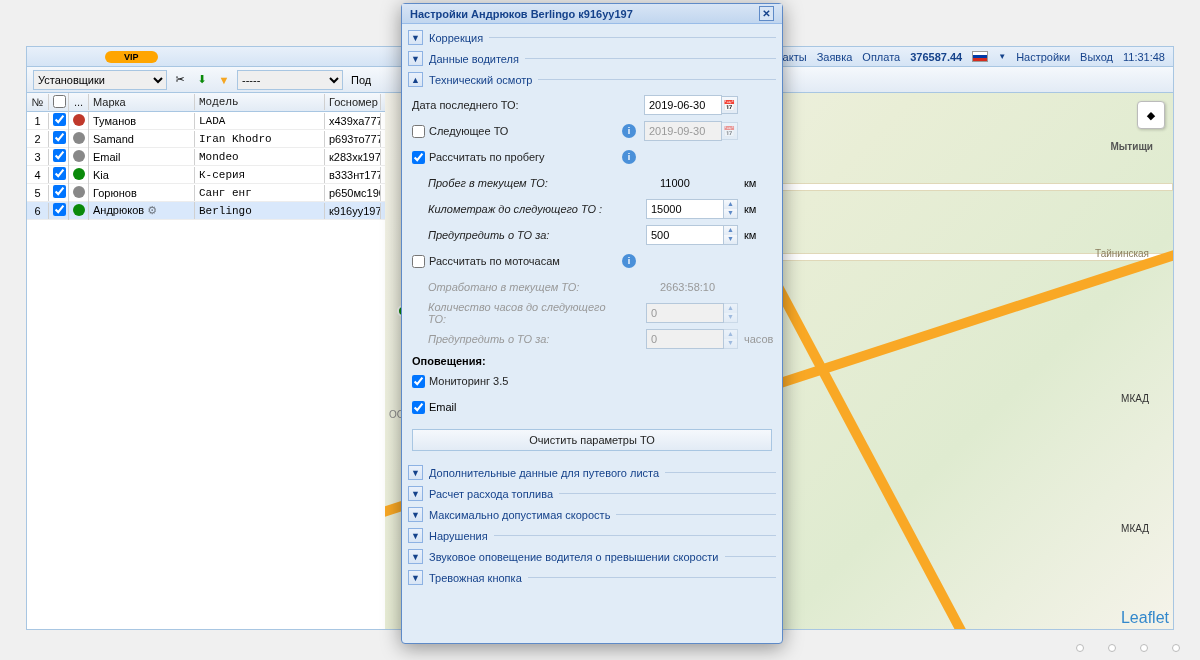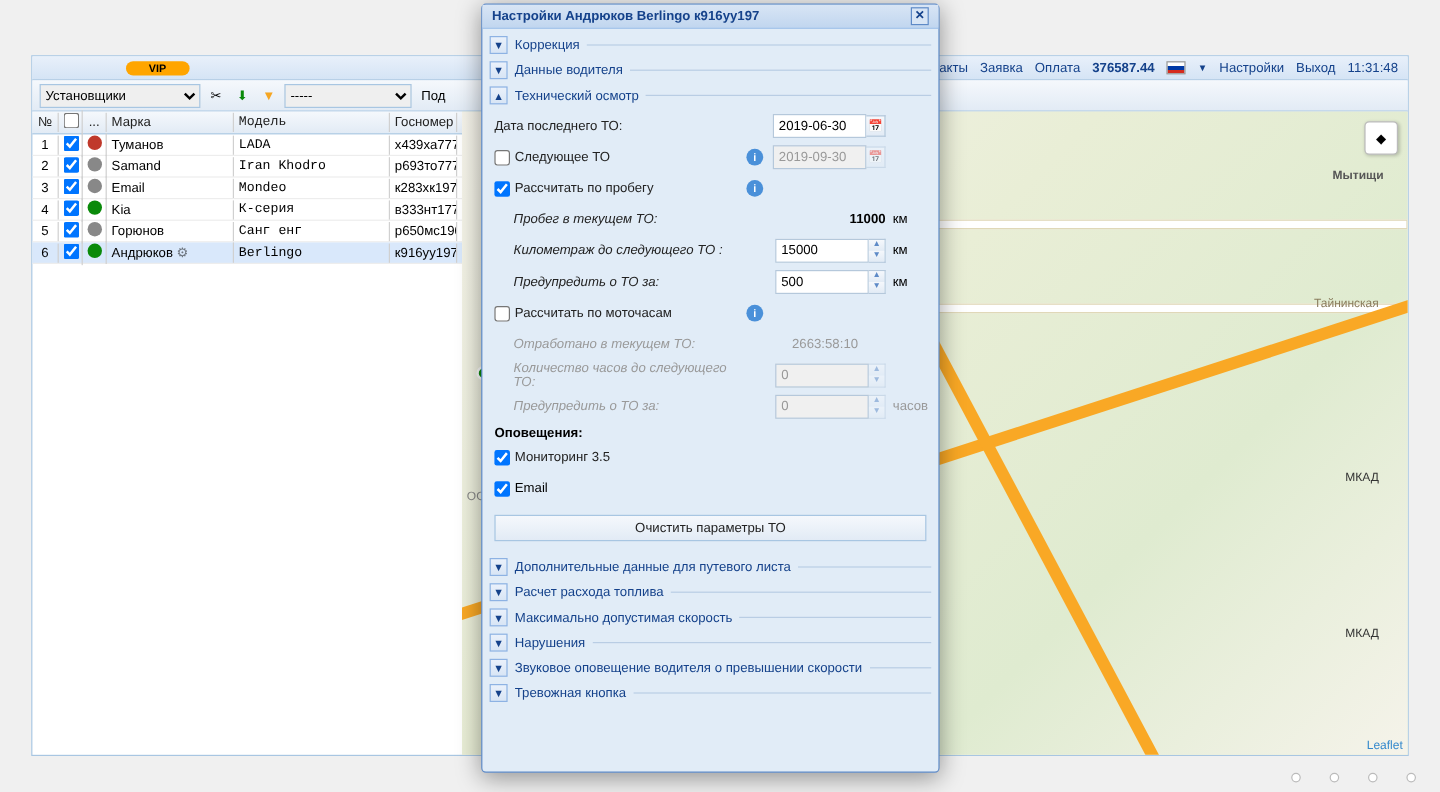--- a/index.html
+++ b/index.html
@@ -29,21 +29,21 @@
 .table-row { display: flex; height: 18px; align-items: center; border-bottom: 1px solid #ededed; font-size: 11px; }
 .table-row.sel { background: #d9e8fb; }
 .dot { width: 12px; height: 12px; border-radius: 50%; display: inline-block; }
 .map { flex: 1; background: #e8edd8; position: relative; overflow: hidden; }
 .map-canvas { position: absolute; inset: 0; background: linear-gradient(135deg, #f5f3ea 0%, #e9eed6 40%, #dfebd0 70%, #f5f3ea 100%); }
 .road-h { position: absolute; height: 8px; background: #fff; border: 1px solid #e0d8b8; }
 .road-d { position: absolute; width: 200%; height: 10px; background: #f9a825; transform-origin: left center; }
 .map-label { position: absolute; font-size: 10px; color: #8a7d5e; }
 .tooltip { position: absolute; background: #fff; border: 1px solid #bbb; padding: 2px 6px; font-size: 11px; border-radius: 3px; box-shadow: 1px 1px 3px rgba(0,0,0,0.2); }
 .marker { position: absolute; width: 12px; height: 12px; background: #0a8a0a; border: 2px solid #fff; border-radius: 50%; }
-.leaflet { position: absolute; right: 4px; bottom: 2px; color: #3388cc; font-size: 10px; }
+.leaflet { position: absolute; right: 4px; bottom: 2px; color: #3388cc; font-size: 16px; }
 .layericon { position: absolute; right: 8px; top: 8px; width: 28px; height: 28px; background: #fff; border: 1px solid #bbb; border-radius: 4px; box-shadow: 1px 1px 3px rgba(0,0,0,0.2); display:flex;align-items:center;justify-content:center; }
 .dialog { position: absolute; left: 401px; top: 3px; width: 382px; height: 641px; background: #e1ecf7; border: 1px solid #5e8ac7; border-radius: 4px; box-shadow: 0 4px 20px rgba(0,0,0,0.4); display: flex; flex-direction: column; }
 .dlg-title { height: 20px; background: linear-gradient(#d8e5f5, #c1d6ef); color: #15428b; font-weight: bold; font-size: 11px; padding: 3px 8px; display: flex; justify-content: space-between; align-items: center; border-bottom: 1px solid #99bce8; }
 .dlg-close { width: 15px; height: 15px; border: 1px solid #5e8ac7; background: #d8e5f5; color: #15428b; font-size: 10px; line-height: 13px; text-align: center; cursor: pointer; }
 .dlg-body { flex: 1; padding: 6px; overflow-y: auto; }
 .fieldset { margin-bottom: 6px; }
 .fs-head { display: flex; align-items: center; color: #15428b; font-size: 11px; margin-bottom: 4px; }
 .fs-head::after { content: ""; flex: 1; height: 1px; background: #b9cde4; margin-left: 6px; }
 .fs-toggle { width: 15px; height: 15px; border: 1px solid #8db2e3; background: linear-gradient(#eaf1fb,#d8e5f5); display: inline-flex; align-items: center; justify-content: center; margin-right: 6px; font-size: 9px; color: #15428b; cursor: pointer; }
 .fs-body { padding: 2px 4px 8px 4px; }
@@ -217,21 +217,21 @@
         </div>
         <div class="form-row">
           <input type="checkbox" checked="" style="">
           <span class="lbl" style="margin-left:4px">Рассчитать по пробегу</span>
           <span class="info-icon">i</span>
           <span style="width:94px"></span>
             <span class="unit"></span>
         </div>
         <div class="form-row">
           <span class="lbl indent">Пробег в текущем ТО:</span>
-          <span style="width:78px;font-weight:bold;text-align:right">11000</span>
+          <span style="width:78px;font-weight:normal;text-align:left">11000</span>
           <span class="unit">км</span>
         </div>
         <div class="form-row">
           <span class="lbl indent">Километраж до следующего ТО :</span>
           <div class="spinbox">
               <input type="text" value="15000" style="">
               <div class="spinbtns">
                 <span>▲</span>
                 <span>▼</span>
               </div>

